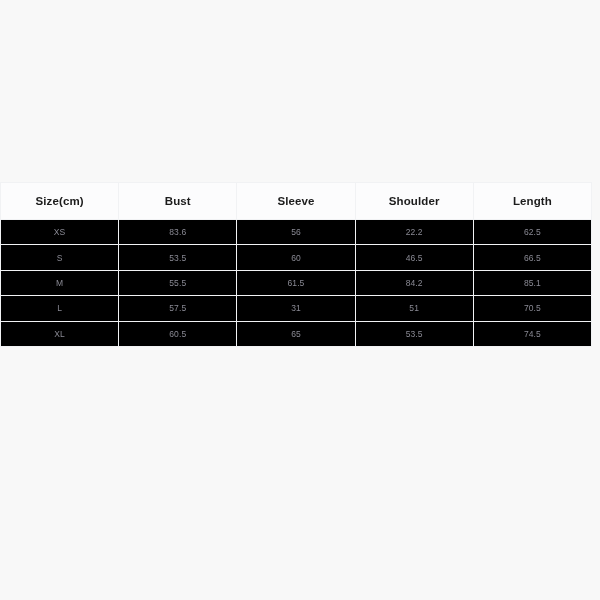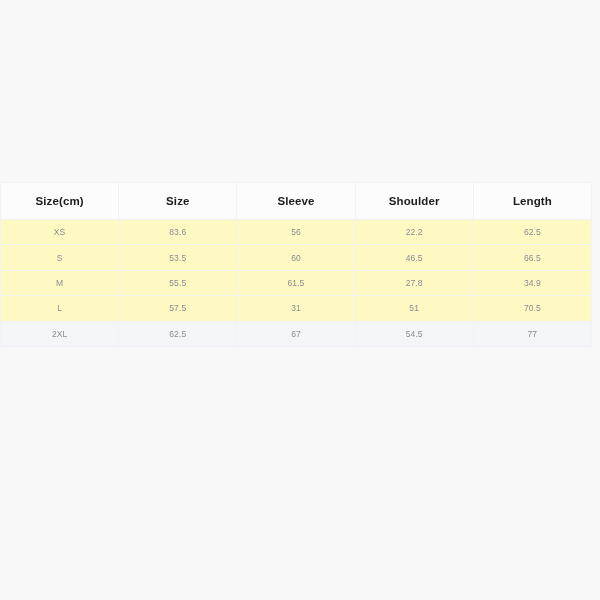--- a/index.html
+++ b/index.html
@@ -44,21 +44,21 @@
     font-weight: bold;
     color: #1c1c1c;
     background: #fcfcfd;
     letter-spacing: 0.1px;
   }
   #size-chart-table tbody td {
     height: 24.4px;
     font-size: 8.5px;
     font-weight: normal;
     color: #8a8a94;
-    background: #fef9c3;
+    background: #000000;
     letter-spacing: 0.1px;
   }
   #size-chart-table tbody tr.row-highlighted td {
     background: #f4f5f9;
   }
 </style>
 </head>
 <body>
 
 <div id="page">
@@ -67,21 +67,21 @@
     <colgroup>
       <col>
         <col>
         <col>
         <col>
         <col>
     </colgroup>
     <thead>
       <tr>
         <th>Size(cm)</th>
-        <th>Size</th>
+        <th>Bust</th>
         <th>Sleeve</th>
         <th>Shoulder</th>
         <th>Length</th>
       </tr>
     </thead>
     <tbody id="size-chart-body">
         <tr>
           <td>XS</td>
           <td>83.6</td>
           <td>56</td>
@@ -92,33 +92,33 @@
           <td>S</td>
           <td>53.5</td>
           <td>60</td>
           <td>46.5</td>
           <td>66.5</td>
         </tr>
         <tr>
           <td>M</td>
           <td>55.5</td>
           <td>61.5</td>
-          <td>27.8</td>
-          <td>34.9</td>
+          <td>84.2</td>
+          <td>85.1</td>
         </tr>
         <tr>
           <td>L</td>
           <td>57.5</td>
           <td>31</td>
           <td>51</td>
           <td>70.5</td>
         </tr>
-        <tr class="row-highlighted">
-          <td>2XL</td>
-          <td>62.5</td>
-          <td>67</td>
-          <td>54.5</td>
-          <td>77</td>
+        <tr>
+          <td>XL</td>
+          <td>60.5</td>
+          <td>65</td>
+          <td>53.5</td>
+          <td>74.5</td>
         </tr>
       </tbody>
   </table>
 
 </div>
 
 </body></html>

